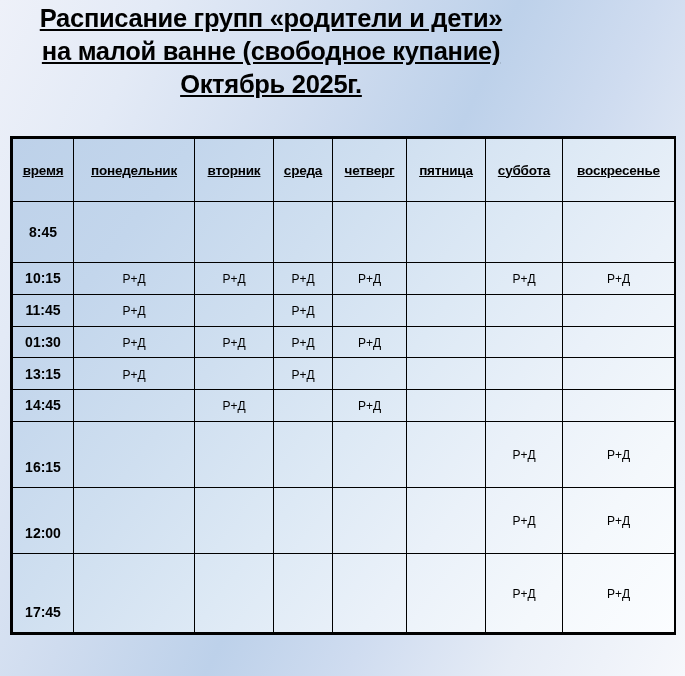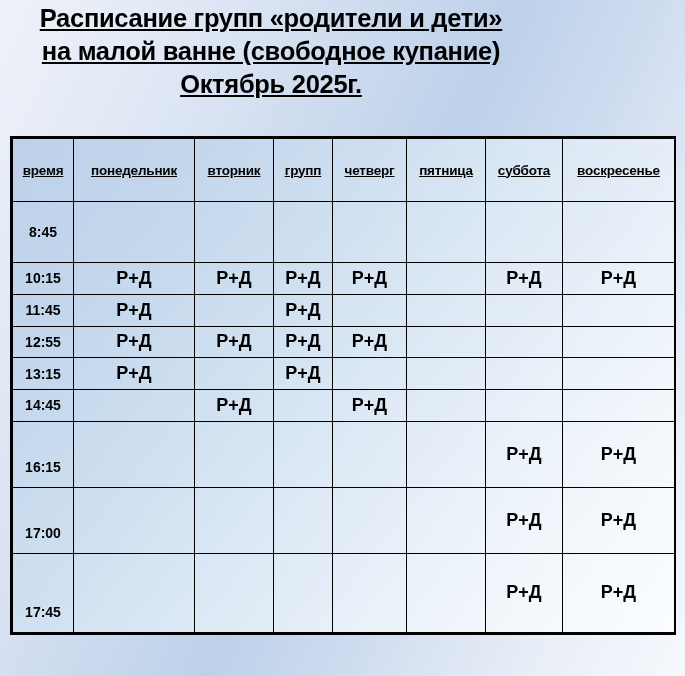--- a/index.html
+++ b/index.html
@@ -109,22 +109,22 @@
   tr.r-last td { height: 52px; }
 
   
   tr.r-mid td.time,
   tr.r-last td.time {
     vertical-align: bottom;
     padding-bottom: 12px;
   }
 
   .cell-mark {
-    font-size: 18px;
-    font-weight: bold;
+    font-size: 12px;
+    font-weight: normal;
     letter-spacing: 0px;
   }
 </style>
 </head>
 <body>
 
 <div class="slide">
 
   <div class="title-block">
     <div class="title-line"><span class="u">Расписание групп «родители и дети»</span></div>
@@ -142,21 +142,21 @@
         <col style="width:74px">
         <col style="width:79px">
         <col style="width:77px">
         <col style="width:112px">
       </colgroup>
       <thead>
         <tr>
           <th><span class="hdr">время</span></th>
           <th><span class="hdr">понедельник</span></th>
           <th><span class="hdr">вторник</span></th>
-          <th><span class="hdr">групп</span></th>
+          <th><span class="hdr">среда</span></th>
           <th><span class="hdr">четверг</span></th>
           <th><span class="hdr">пятница</span></th>
           <th><span class="hdr">суббота</span></th>
           <th><span class="hdr">воскресенье</span></th>
         </tr>
       </thead>
       <tbody>
           <tr class="r-tall">
             <td class="time">8:45</td>
             <td></td>
@@ -181,21 +181,21 @@
             <td class="time">11:45</td>
             <td><span class="cell-mark">Р+Д</span></td>
             <td></td>
             <td><span class="cell-mark">Р+Д</span></td>
             <td></td>
             <td></td>
             <td></td>
             <td></td>
           </tr>
           <tr class="r-short">
-            <td class="time">12:55</td>
+            <td class="time">01:30</td>
             <td><span class="cell-mark">Р+Д</span></td>
             <td><span class="cell-mark">Р+Д</span></td>
             <td><span class="cell-mark">Р+Д</span></td>
             <td><span class="cell-mark">Р+Д</span></td>
             <td></td>
             <td></td>
             <td></td>
           </tr>
           <tr class="r-short">
             <td class="time">13:15</td>
@@ -221,21 +221,21 @@
             <td class="time">16:15</td>
             <td></td>
             <td></td>
             <td></td>
             <td></td>
             <td></td>
             <td><span class="cell-mark">Р+Д</span></td>
             <td><span class="cell-mark">Р+Д</span></td>
           </tr>
           <tr class="r-mid">
-            <td class="time">17:00</td>
+            <td class="time">12:00</td>
             <td></td>
             <td></td>
             <td></td>
             <td></td>
             <td></td>
             <td><span class="cell-mark">Р+Д</span></td>
             <td><span class="cell-mark">Р+Д</span></td>
           </tr>
           <tr class="r-last">
             <td class="time">17:45</td>

